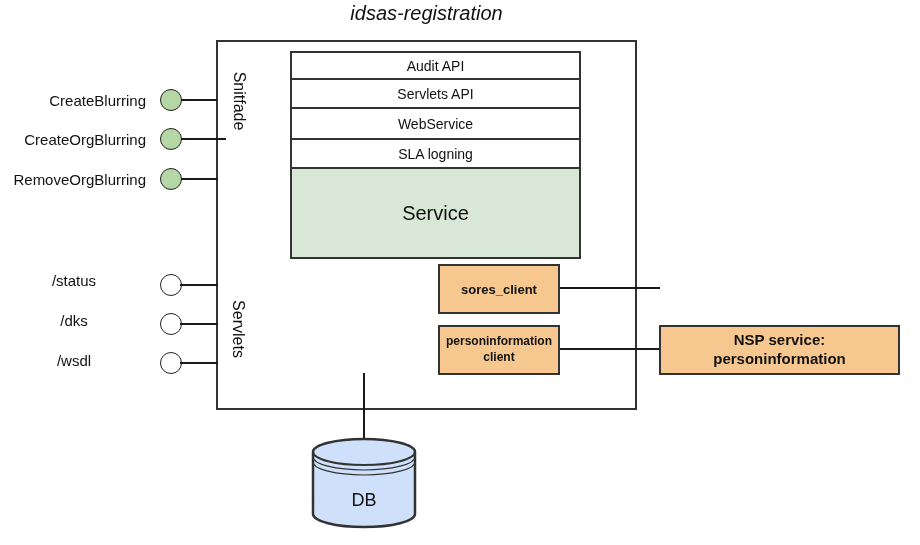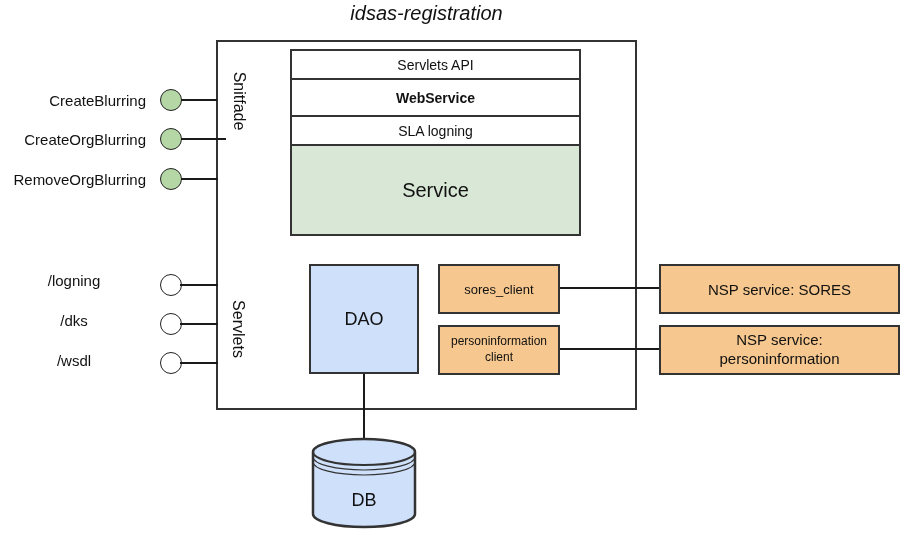--- a/index.html
+++ b/index.html
@@ -25,27 +25,28 @@
   .vlabel.servlets{left:183px;top:319px;}
   .stack{position:absolute;left:290px;top:51px;width:291px;}
   .stack-row{
     box-sizing:border-box;width:291px;border:2px solid #333;margin-top:-2px;
     background:#fff;display:flex;align-items:center;justify-content:center;
     font-size:14px;
   }
   .stack-row.first{margin-top:0;}
   .stack-row.r1{height:29px;}
   .stack-row.r2{height:31px;}
-  .stack-row.r3{height:39px;font-weight:bold;}
+  .stack-row.r3{height:33px;}
   .stack-row.r4{height:31px;}
   .stack-row.service{height:92px;background:#d9e7d6;font-size:20px;}
   .node{
     position:absolute;box-sizing:border-box;border:2px solid #333;
     display:flex;flex-direction:column;align-items:center;justify-content:center;
     text-align:left;
+    font-weight:bold;
   }
   .dao{left:309px;top:264px;width:110px;height:110px;background:#cfe0fa;font-size:18px;}
   .sores-client{left:438px;top:264px;width:122px;height:50px;background:#f6c78e;font-size:13px;}
   .pi-client{left:438px;top:325px;width:122px;height:50px;background:#f6c78e;font-size:12px;line-height:1.3;}
   .nsp-sores{left:659px;top:264px;width:241px;height:50px;background:#f6c78e;font-size:15px;}
   .nsp-pi{left:659px;top:325px;width:241px;height:50px;background:#f6c78e;font-size:15px;line-height:1.25;}
   .op-label{
     position:absolute;left:0;width:146px;text-align:right;font-size:15px;height:18px;line-height:18px;
   }
   .sv-label{
@@ -70,65 +71,62 @@
 <div class="canvas">
 
   <div class="title">idsas-registration</div>
 
   <div class="main-box"></div>
 
   <div class="vlabel snitfade">Snitfade</div>
   <div class="vlabel servlets">Servlets</div>
 
   <div class="stack">
+    <div class="stack-row first r1">Audit API</div>
     <div class="stack-row r2">Servlets API</div>
     <div class="stack-row r3">WebService</div>
     <div class="stack-row r4">SLA logning</div>
     <div class="stack-row service">Service</div>
   </div>
 
   <div class="op-label" style="top:92px;">CreateBlurring</div>
   <div class="op-label" style="top:131px;">CreateOrgBlurring</div>
   <div class="op-label" style="top:171px;">RemoveOrgBlurring</div>
 
-  <div class="sv-label" style="top:272px;">/logning</div>
+  <div class="sv-label" style="top:272px;">/status</div>
   <div class="sv-label" style="top:312px;">/dks</div>
   <div class="sv-label" style="top:352px;">/wsdl</div>
 
   <div class="port green" style="left:160px;top:89px;"></div>
   <div class="port green" style="left:160px;top:128px;"></div>
   <div class="port green" style="left:160px;top:168px;"></div>
   <div class="port white" style="left:160px;top:274px;"></div>
   <div class="port white" style="left:160px;top:313px;"></div>
   <div class="port white" style="left:160px;top:352px;"></div>
 
   <div class="hline" style="left:181px;top:99px;width:36px;"></div>
   <div class="hline" style="left:181px;top:138px;width:45px;"></div>
   <div class="hline" style="left:181px;top:178px;width:37px;"></div>
   <div class="hline" style="left:180px;top:284px;width:38px;"></div>
   <div class="hline" style="left:180px;top:323px;width:38px;"></div>
   <div class="hline" style="left:180px;top:362px;width:38px;"></div>
   <div class="hline" style="left:559px;top:287px;width:101px;"></div>
   <div class="hline" style="left:559px;top:348px;width:101px;"></div>
   <div class="vline" style="left:363px;top:373px;height:68px;"></div>
 
-  <div class="node dao">DAO</div>
 
   <div class="node sores-client">
     <span>sores_client</span>
   </div>
 
   <div class="node pi-client">
     <span>personinformation</span>
     <span>client</span>
   </div>
 
-  <div class="node nsp-sores">
-    <span>NSP service: SORES</span>
-  </div>
 
   <div class="node nsp-pi">
     <span>NSP service:</span>
     <span>personinformation</span>
   </div>
 
   <svg class="db-svg" width="108" height="94" viewBox="0 0 108 94">
     <path d="M3,16 A51,13 0 0,1 105,16 L105,78 A51,13 0 0,1 3,78 Z" fill="#cfe0fa" stroke="#333" stroke-width="2.5"></path>
     <path d="M3,16 A51,13 0 0,0 105,16" fill="none" stroke="#333" stroke-width="2"></path>
     <path d="M3,21 A51,13 0 0,0 105,21" fill="none" stroke="#333" stroke-width="1.2"></path>

